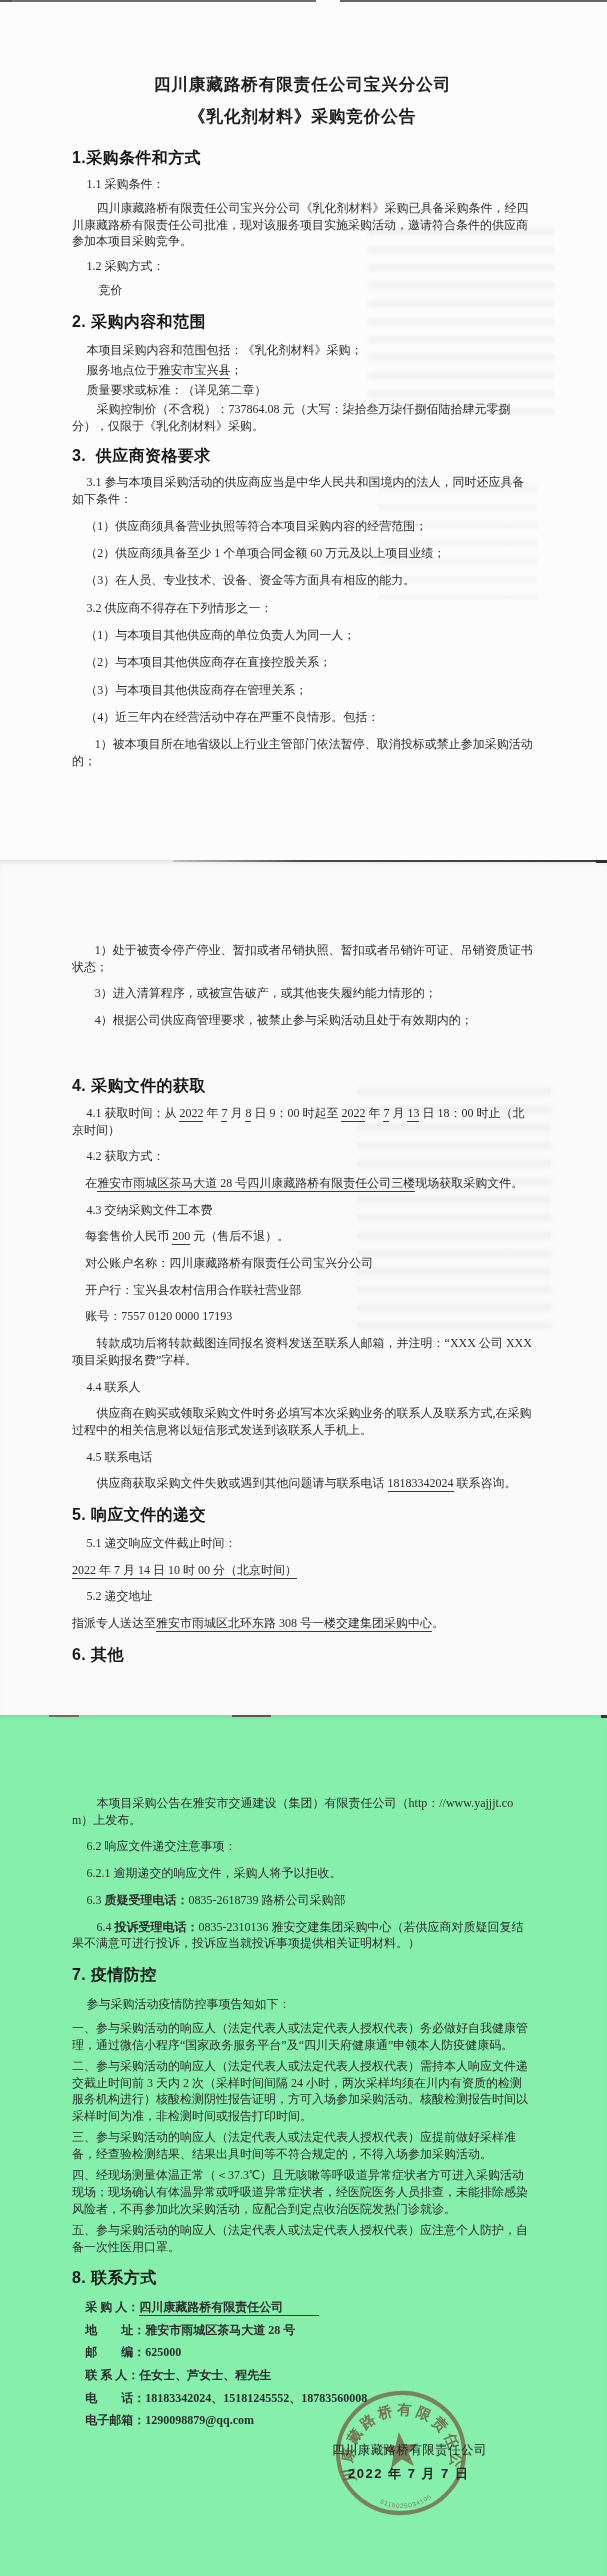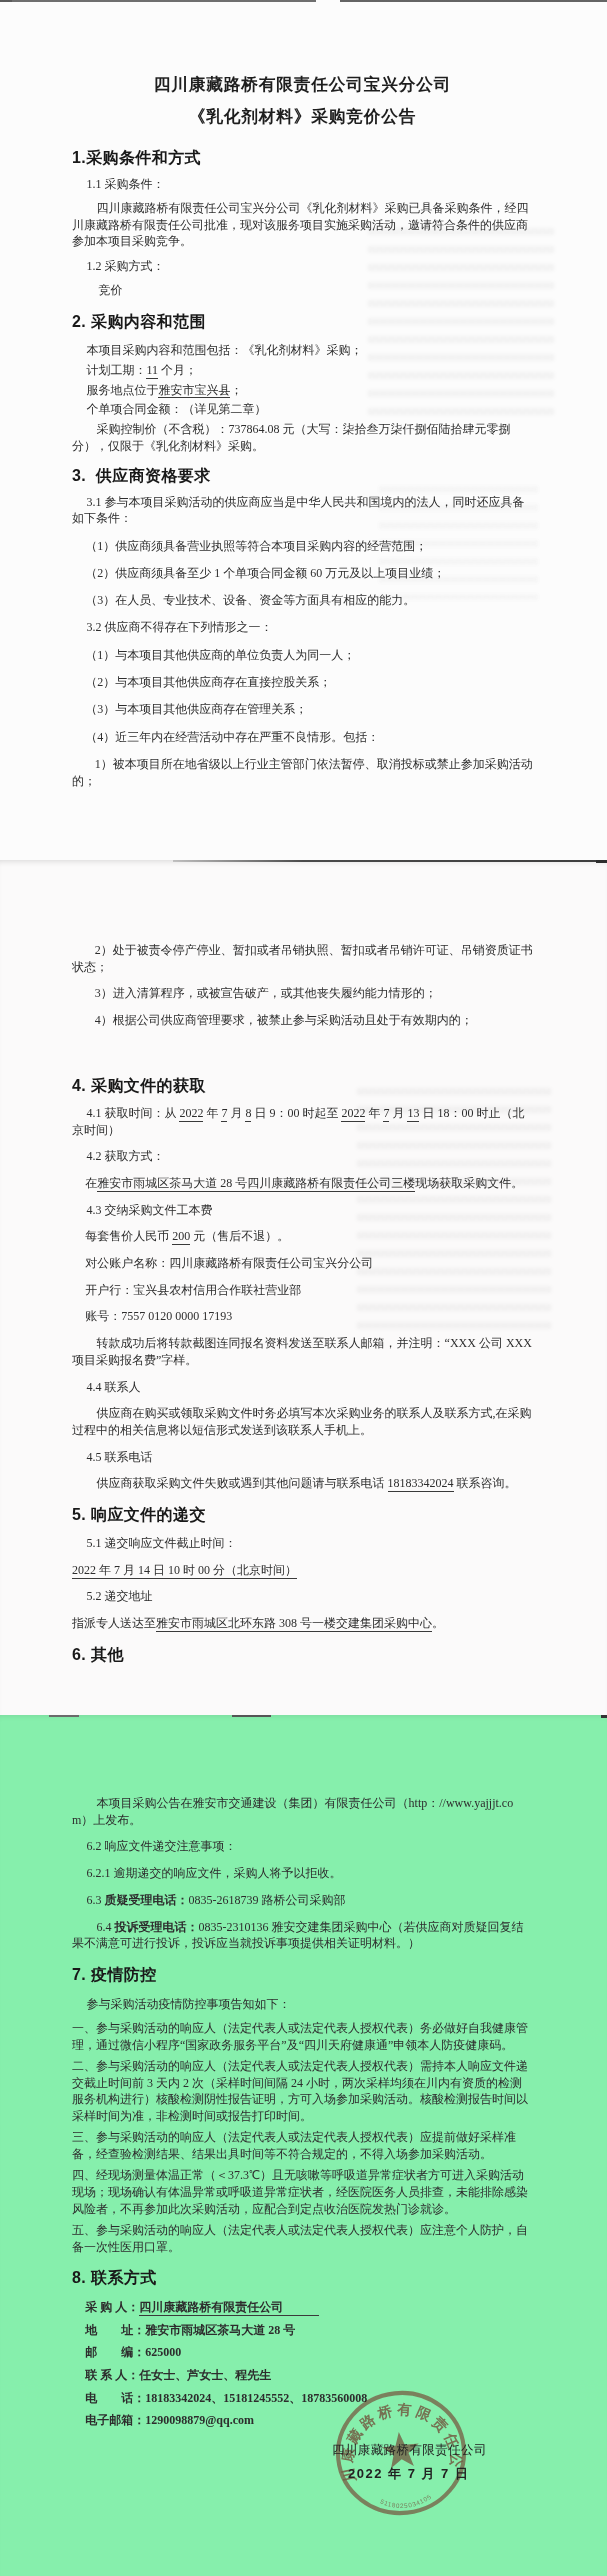--- a/index.html
+++ b/index.html
@@ -96,23 +96,22 @@
       <div class="title">《乳化剂材料》采购竞价公告</div>
 
       <div class="h" style="margin-top:19px">1.采购条件和方式</div>
       <p class="sub m10">1.1 采购条件：</p>
       <p class="ind2">四川康藏路桥有限责任公司宝兴分公司《乳化剂材料》采购已具备采购条件，经四川康藏路桥有限责任公司批准，现对该服务项目实施采购活动，邀请符合条件的供应商参加本项目采购竞争。</p>
       <p class="sub m10">1.2 采购方式：</p>
       <p class="sub m10" style="text-indent:2.2em">竞价</p>
 
       <div class="h">2. 采购内容和范围</div>
       <p class="sub" style="margin-bottom:3px">本项目采购内容和范围包括：《乳化剂材料》采购；</p>
-      <p class="sub tight"><span>计划工期：</span><span class="u">11</span><span> 个月；</span></p>
       <p class="sub tight"><span>服务地点位于</span><span class="u">雅安市宝兴县</span><span>；</span></p>
-      <p class="sub tight">个单项合同金额：（详见第二章）</p>
+      <p class="sub tight">质量要求或标准：（详见第二章）</p>
       <p class="ind2 tight">采购控制价（不含税）：737864.08 元（大写：柒拾叁万柒仟捌佰陆拾肆元零捌分），仅限于《乳化剂材料》采购。</p>
 
       <div class="h" style="margin-top:10.6px">3.  供应商资格要求</div>
       <p class="sub m10">3.1 参与本项目采购活动的供应商应当是中华人民共和国境内的法人，同时还应具备如下条件：</p>
       <p class="sub" style="text-indent:1.1em">（1）供应商须具备营业执照等符合本项目采购内容的经营范围；</p>
       <p class="sub" style="text-indent:1.1em">（2）供应商须具备至少 1 个单项合同金额 60 万元及以上项目业绩；</p>
       <p class="sub" style="text-indent:1.1em">（3）在人员、专业技术、设备、资金等方面具有相应的能力。</p>
       <p class="sub">3.2 供应商不得存在下列情形之一：</p>
       <p class="sub" style="text-indent:1.1em">（1）与本项目其他供应商的单位负责人为同一人；</p>
       <p class="sub" style="text-indent:1.1em">（2）与本项目其他供应商存在直接控股关系；</p>
@@ -120,21 +119,21 @@
       <p class="sub" style="text-indent:1.1em">（4）近三年内在经营活动中存在严重不良情形。包括：</p>
       <p class="kitem">1）被本项目所在地省级以上行业主管部门依法暂停、取消投标或禁止参加采购活动的；</p>
     </div>
   </section>
 
   <section class="page pg2">
     <div class="brk1"></div>
     <div class="brk1-nub"></div>
     <div class="ghost g3"></div>
     <div class="content" style="padding-top:72px">
-      <p class="kitem">2）处于被责令停产停业、暂扣或者吊销执照、暂扣或者吊销许可证、吊销资质证书状态；</p>
+      <p class="kitem">1）处于被责令停产停业、暂扣或者吊销执照、暂扣或者吊销许可证、吊销资质证书状态；</p>
       <p class="kitem">3）进入清算程序，或被宣告破产，或其他丧失履约能力情形的；</p>
       <p class="kitem">4）根据公司供应商管理要求，被禁止参与采购活动且处于有效期内的；</p>
 
       <div class="h mtxl">4. 采购文件的获取</div>
       <p class="sub" style="margin-top:9px"><span>4.1 获取时间：从 </span><span class="u">2022</span><span> 年 </span><span class="u">7</span><span> 月 </span><span class="u">8</span><span> 日 9：00 时起至 </span><span class="u">2022</span><span> 年 </span><span class="u">7</span><span> 月 </span><span class="u">13</span><span> 日 18：00 时止（北京时间）</span></p>
       <p class="sub">4.2 获取方式：</p>
       <p class="sub" style="text-indent:1.1em"><span>在</span><span class="u">雅安市雨城区茶马大道 28 号四川康藏路桥有限责任公司三楼</span><span>现场获取采购文件。</span></p>
       <p class="sub">4.3 交纳采购文件工本费</p>
       <p class="sub" style="text-indent:1.1em"><span>每套售价人民币 </span><span class="u">200</span><span> 元（售后不退）。</span></p>
       <p class="sub" style="text-indent:1.1em">对公账户名称：四川康藏路桥有限责任公司宝兴分公司</p>

